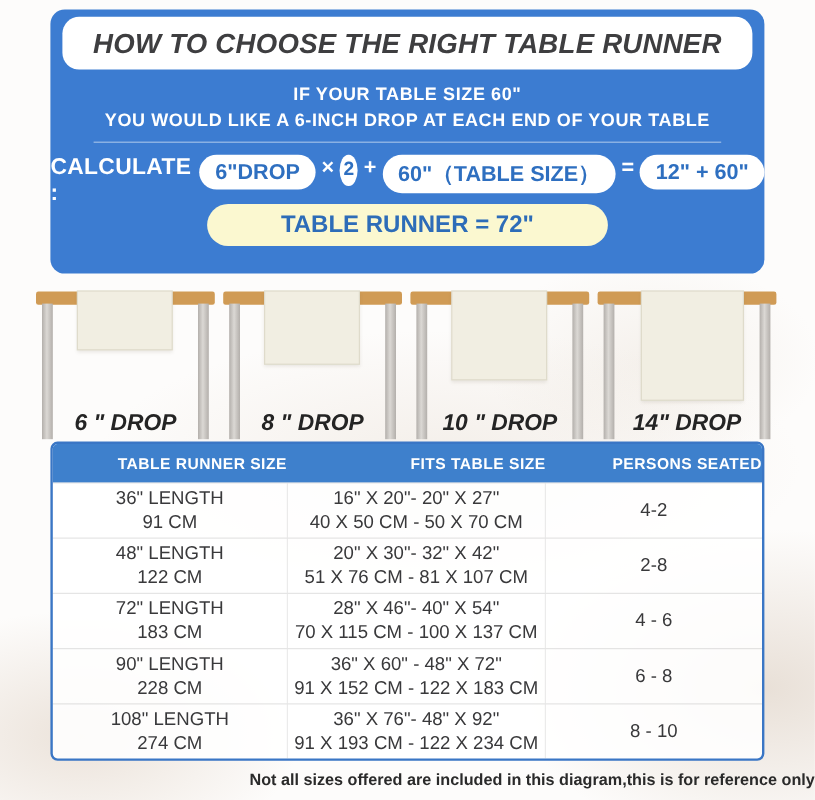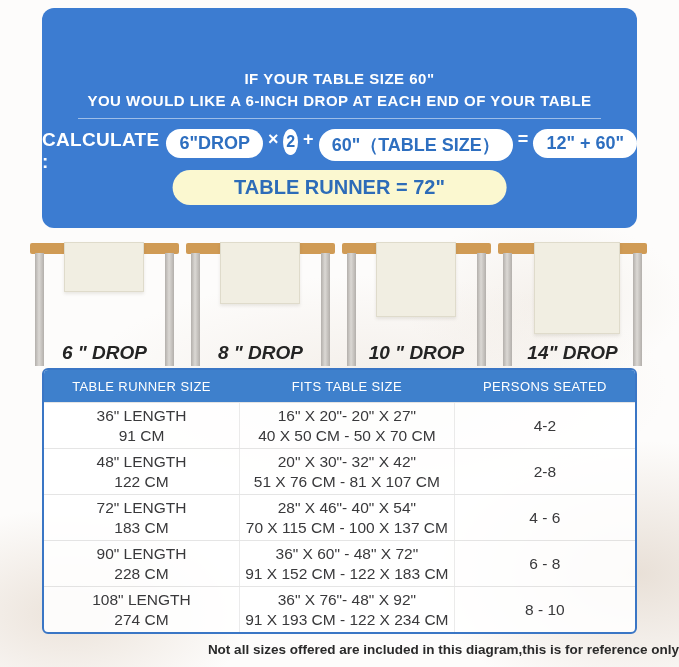--- a/index.html
+++ b/index.html
@@ -74,39 +74,42 @@
                 font-size:19px; font-weight:800; font-style:italic; color:#242424;
                 white-space:nowrap; }
 
   
   .size-table {
     position:absolute; top:368px; left:42px; width:595px;
     border:2px solid #3a76c5; border-radius:6px; overflow:hidden;
     background:rgba(255,255,255,.87);
   }
   .thead { display:flex; background:#3e80cc; height:32px; align-items:center; }
-  .thead .cell { color:#fff; font-size:13px; font-weight:400; letter-spacing:.4px; }
+  .thead .cell { color:#fff; font-size:13px; font-weight:700; letter-spacing:.4px;text-align:right; }
   .cell { text-align:center; }
   .c1 { width:33%; } .c2 { width:36.5%; } .c3 { width:30.5%; }
   .trow { display:flex; height:46px; align-items:center;
           border-top:1px solid rgba(110,110,110,.18); }
   .trow:first-of-type { border-top:none; }
   .trow .c2 { border-left:1px solid rgba(110,110,110,.14);
               border-right:1px solid rgba(110,110,110,.14);
               align-self:stretch; display:flex; flex-direction:column; justify-content:center; }
   .trow .cell { font-size:15.5px; color:#39393b; line-height:1.28; }
 
   
   .footnote { position:absolute; top:642px; left:0; width:679px; text-align:right;
               font-size:13.5px; font-weight:600; color:#2a2a2a; }
 </style>
 </head>
 <body>
 
 <div class="panel">
+  <div class="title-box">
+    <h1>HOW TO CHOOSE THE RIGHT TABLE RUNNER</h1>
+  </div>
   <div class="sub sub1">IF YOUR TABLE SIZE 60"</div>
   <div class="sub sub2">YOU WOULD LIKE A 6-INCH DROP AT EACH END OF YOUR TABLE</div>
   <div class="divider"></div>
   <div class="calc-row">
     <span class="calc-label">CALCULATE :</span>
     <span class="pill">6"DROP</span>
     <span class="op">×</span>
     <span class="circle">2</span>
     <span class="op">+</span>
     <span class="pill">60"（TABLE SIZE）</span>

